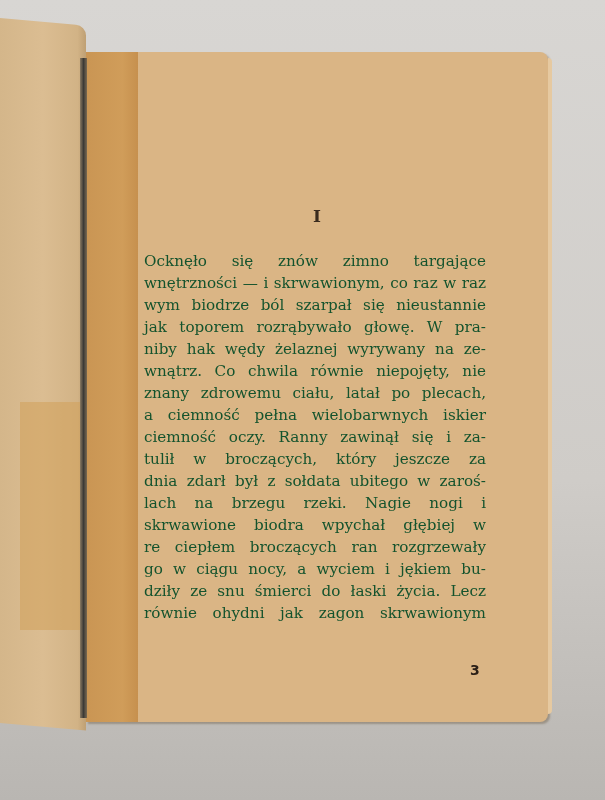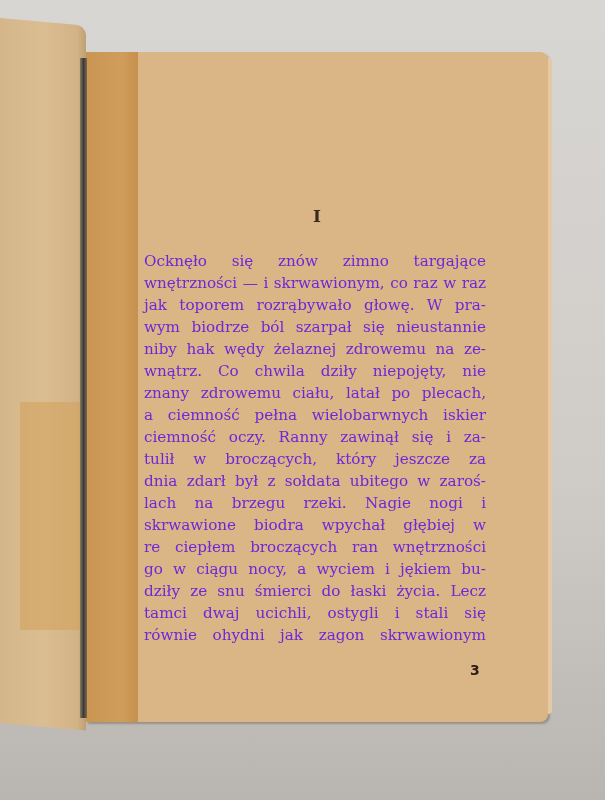--- a/index.html
+++ b/index.html
@@ -36,21 +36,21 @@
     position: absolute; left: 0; top: 0; width: 52px; height: 100%;
     background: linear-gradient(90deg, #c8924e, #cf9a55 70%, #c48c48);
     opacity: 0.9;
   }
   .chapter {
     position: absolute; left: 0; width: 100%; top: 154px;
     text-align: center; font-size: 17px; color: #3a2b1e; font-weight: bold;
   }
   .text {
     position: absolute; left: 58px; top: 198px; width: 342px;
-    font-size: 15.2px; line-height: 22px; color: #6d28d9;
+    font-size: 15.2px; line-height: 22px; color: #14532d;
   }
   .line {
     display: block; text-align: justify; text-align-last: justify;
     white-space: nowrap; overflow: visible;
   }
   .page-number {
     position: absolute; left: 384px; top: 610px;
     font-family: "DejaVu Sans", sans-serif; font-weight: bold;
     font-size: 14px; color: #2c2018;
   }
@@ -61,33 +61,32 @@
 
 <div class="left-page"></div>
 <div class="tape-left"></div>
 
 <div class="right-page">
   <div class="tape-right"></div>
   <div class="chapter">I</div>
   <div class="text">
     <span class="line"><span class="line-inner">Ocknęło się znów zimno targające</span></span>
     <span class="line"><span class="line-inner">wnętrzności — i skrwawionym, co raz w raz</span></span>
+    <span class="line"><span class="line-inner">wym biodrze ból szarpał się nieustannie</span></span>
     <span class="line"><span class="line-inner">jak toporem rozrąbywało głowę. W pra-</span></span>
-    <span class="line"><span class="line-inner">wym biodrze ból szarpał się nieustannie</span></span>
-    <span class="line"><span class="line-inner">niby hak wędy żelaznej zdrowemu na ze-</span></span>
-    <span class="line"><span class="line-inner">wnątrz. Co chwila dziły niepojęty, nie</span></span>
+    <span class="line"><span class="line-inner">niby hak wędy żelaznej wyrywany na ze-</span></span>
+    <span class="line"><span class="line-inner">wnątrz. Co chwila równie niepojęty, nie</span></span>
     <span class="line"><span class="line-inner">znany zdrowemu ciału, latał po plecach,</span></span>
     <span class="line"><span class="line-inner">a ciemność pełna wielobarwnych iskier</span></span>
     <span class="line"><span class="line-inner">ciemność oczy. Ranny zawinął się i za-</span></span>
     <span class="line"><span class="line-inner">tulił w broczących, który jeszcze za</span></span>
     <span class="line"><span class="line-inner">dnia zdarł był z sołdata ubitego w zaroś-</span></span>
     <span class="line"><span class="line-inner">lach na brzegu rzeki. Nagie nogi i</span></span>
     <span class="line"><span class="line-inner">skrwawione biodra wpychał głębiej w</span></span>
-    <span class="line"><span class="line-inner">re ciepłem broczących ran wnętrzności</span></span>
+    <span class="line"><span class="line-inner">re ciepłem broczących ran rozgrzewały</span></span>
     <span class="line"><span class="line-inner">go w ciągu nocy, a wyciem i jękiem bu-</span></span>
     <span class="line"><span class="line-inner">dziły ze snu śmierci do łaski życia. Lecz</span></span>
-    <span class="line"><span class="line-inner">tamci dwaj ucichli, ostygli i stali się</span></span>
     <span class="line"><span class="line-inner">równie ohydni jak zagon skrwawionym</span></span>
   </div>
   <div class="page-number">3</div>
 </div>
 
 <div class="spine"></div>
 
 </body></html>

